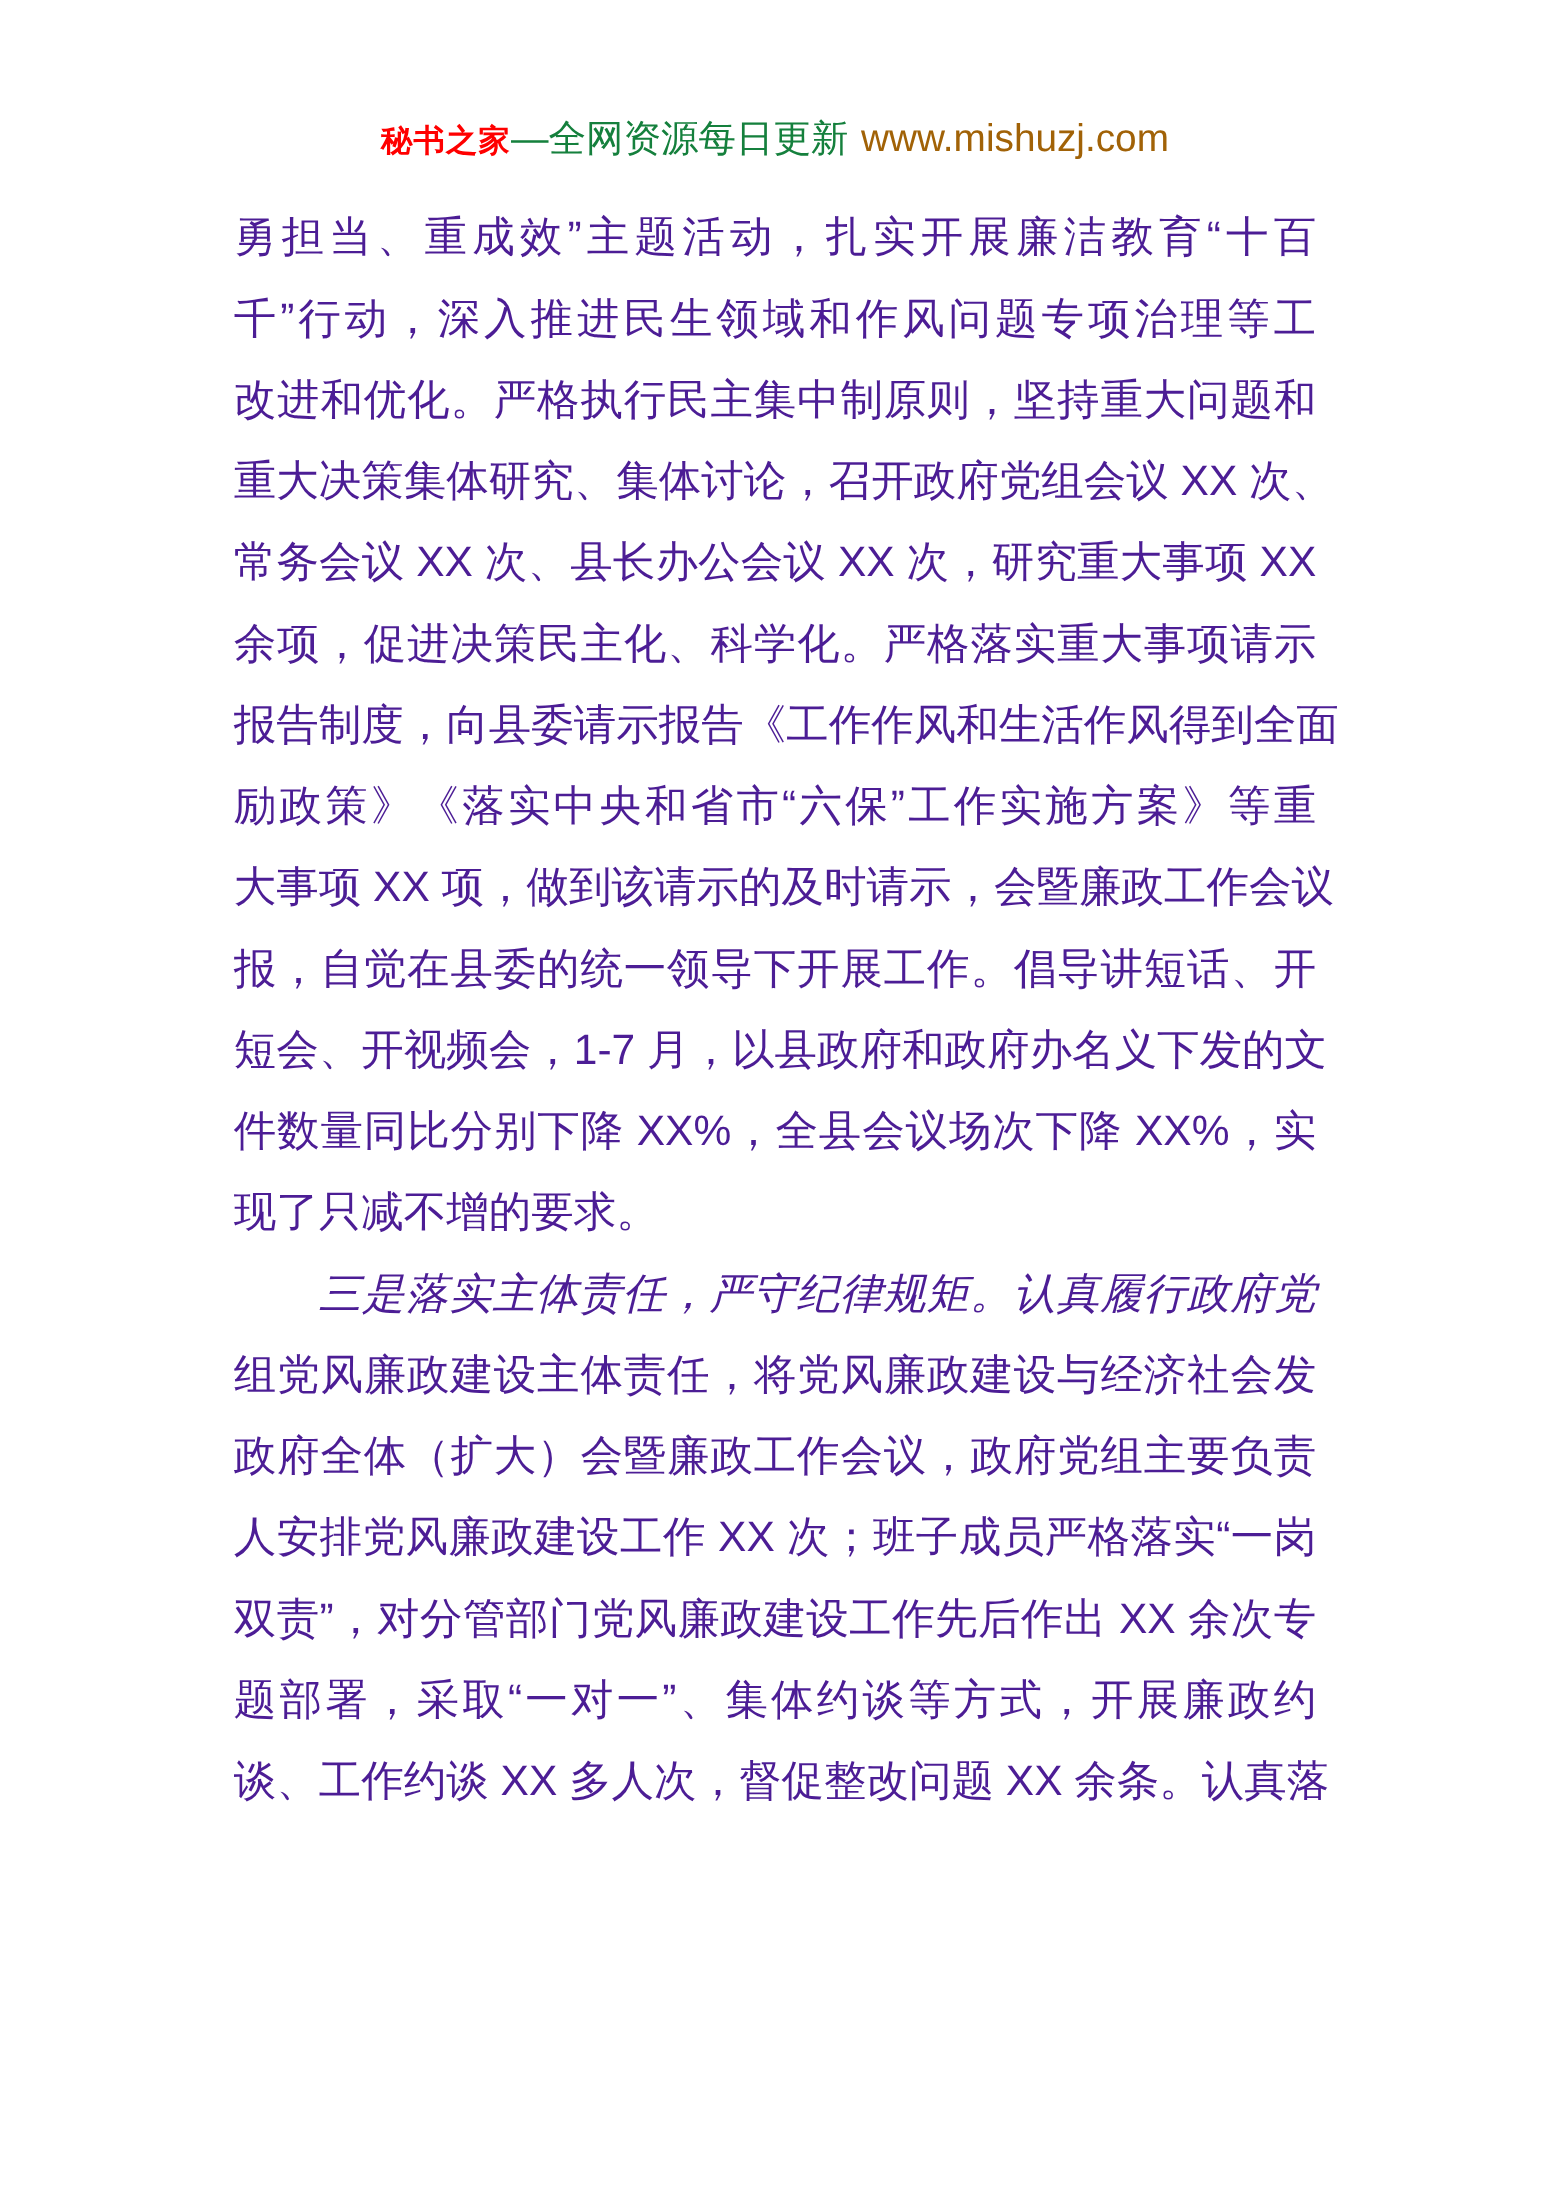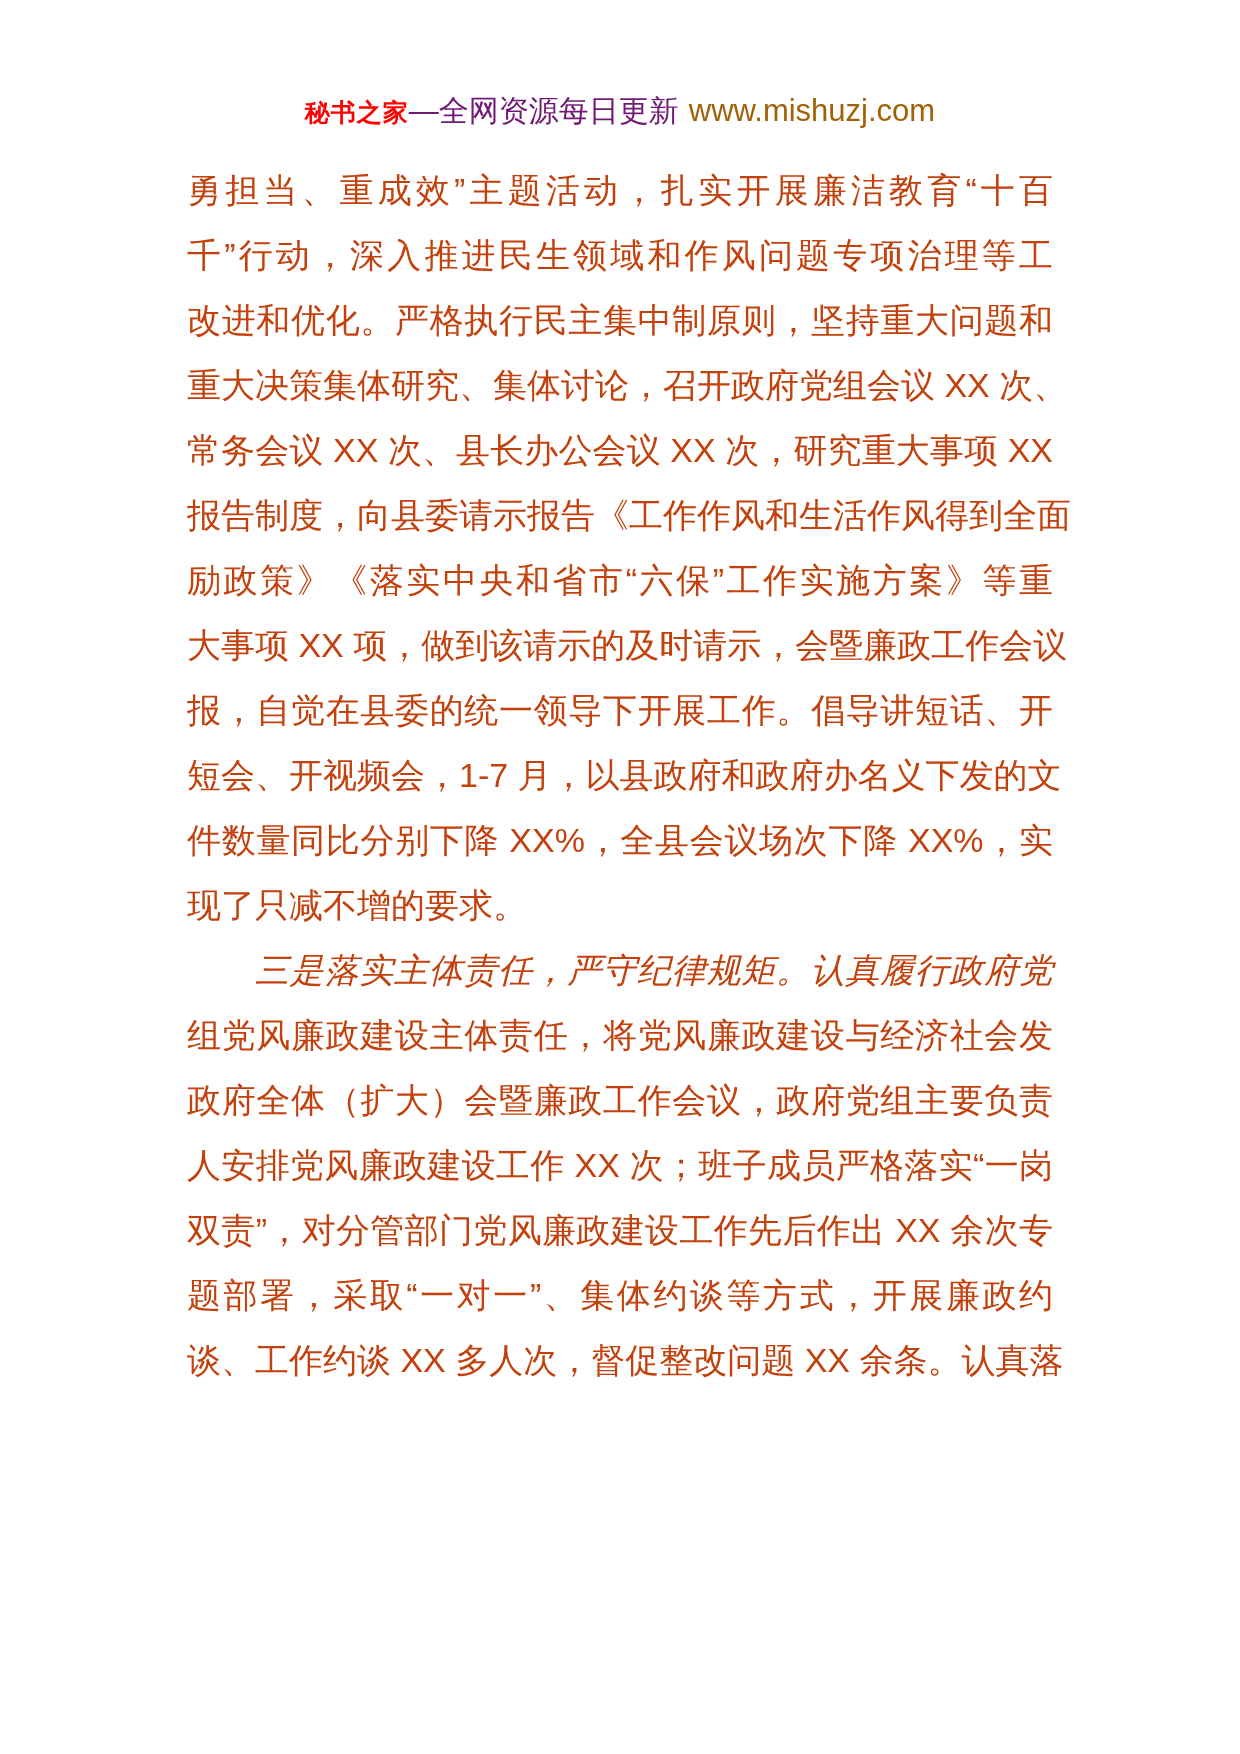--- a/index.html
+++ b/index.html
@@ -26,21 +26,21 @@
     white-space: nowrap;
     line-height: 46px;
   }
   .site-name {
     color: #ff0000;
     font-weight: bold;
     font-size: 25px;
     letter-spacing: 1px;
   }
   .tagline {
-    color: #701a75;
+    color: #15803d;
     font-size: 30px;
   }
   .site-url {
     color: #a16207;
     font-size: 31px;
     margin-left: 10px;
     text-decoration: none;
   }
   
   .content {
@@ -50,21 +50,21 @@
     width: 866px;
   }
   .line {
     font-size: 34px;
     height: 65px;
     line-height: 65px;
     white-space: nowrap;
     text-align: justify;
     text-align-last: justify;
     -moz-text-align-last: justify;
-    color: #c2410c;
+    color: #4c1d95;
   }
   
   .line.para-end {
     text-align-last: left;
     -moz-text-align-last: left;
   }
   
   .line.indent {
     text-indent: 68px;
     font-style: italic;
@@ -78,20 +78,21 @@
   <div class="doc-header">
     <span class="site-name">秘书之家</span><span class="tagline">—全网资源每日更新</span><span class="site-url">www.mishuzj.com</span>
   </div>
 
   <div class="content">
     <div class="line">勇担当、重成效”主题活动，扎实开展廉洁教育“十百</div>
     <div class="line">千”行动，深入推进民生领域和作风问题专项治理等工</div>
     <div class="line">改进和优化。严格执行民主集中制原则，坚持重大问题和</div>
     <div class="line">重大决策集体研究、集体讨论，召开政府党组会议 XX 次、</div>
     <div class="line">常务会议 XX 次、县长办公会议 XX 次，研究重大事项 XX</div>
+    <div class="line">余项，促进决策民主化、科学化。严格落实重大事项请示</div>
     <div class="line">报告制度，向县委请示报告《工作作风和生活作风得到全面</div>
     <div class="line">励政策》《落实中央和省市“六保”工作实施方案》等重</div>
     <div class="line">大事项 XX 项，做到该请示的及时请示，会暨廉政工作会议</div>
     <div class="line">报，自觉在县委的统一领导下开展工作。倡导讲短话、开</div>
     <div class="line">短会、开视频会，1-7 月，以县政府和政府办名义下发的文</div>
     <div class="line">件数量同比分别下降 XX%，全县会议场次下降 XX%，实</div>
     <div class="line para-end">现了只减不增的要求。</div>
     <div class="line indent">三是落实主体责任，严守纪律规矩。认真履行政府党</div>
     <div class="line">组党风廉政建设主体责任，将党风廉政建设与经济社会发</div>
     <div class="line">政府全体（扩大）会暨廉政工作会议，政府党组主要负责</div>

